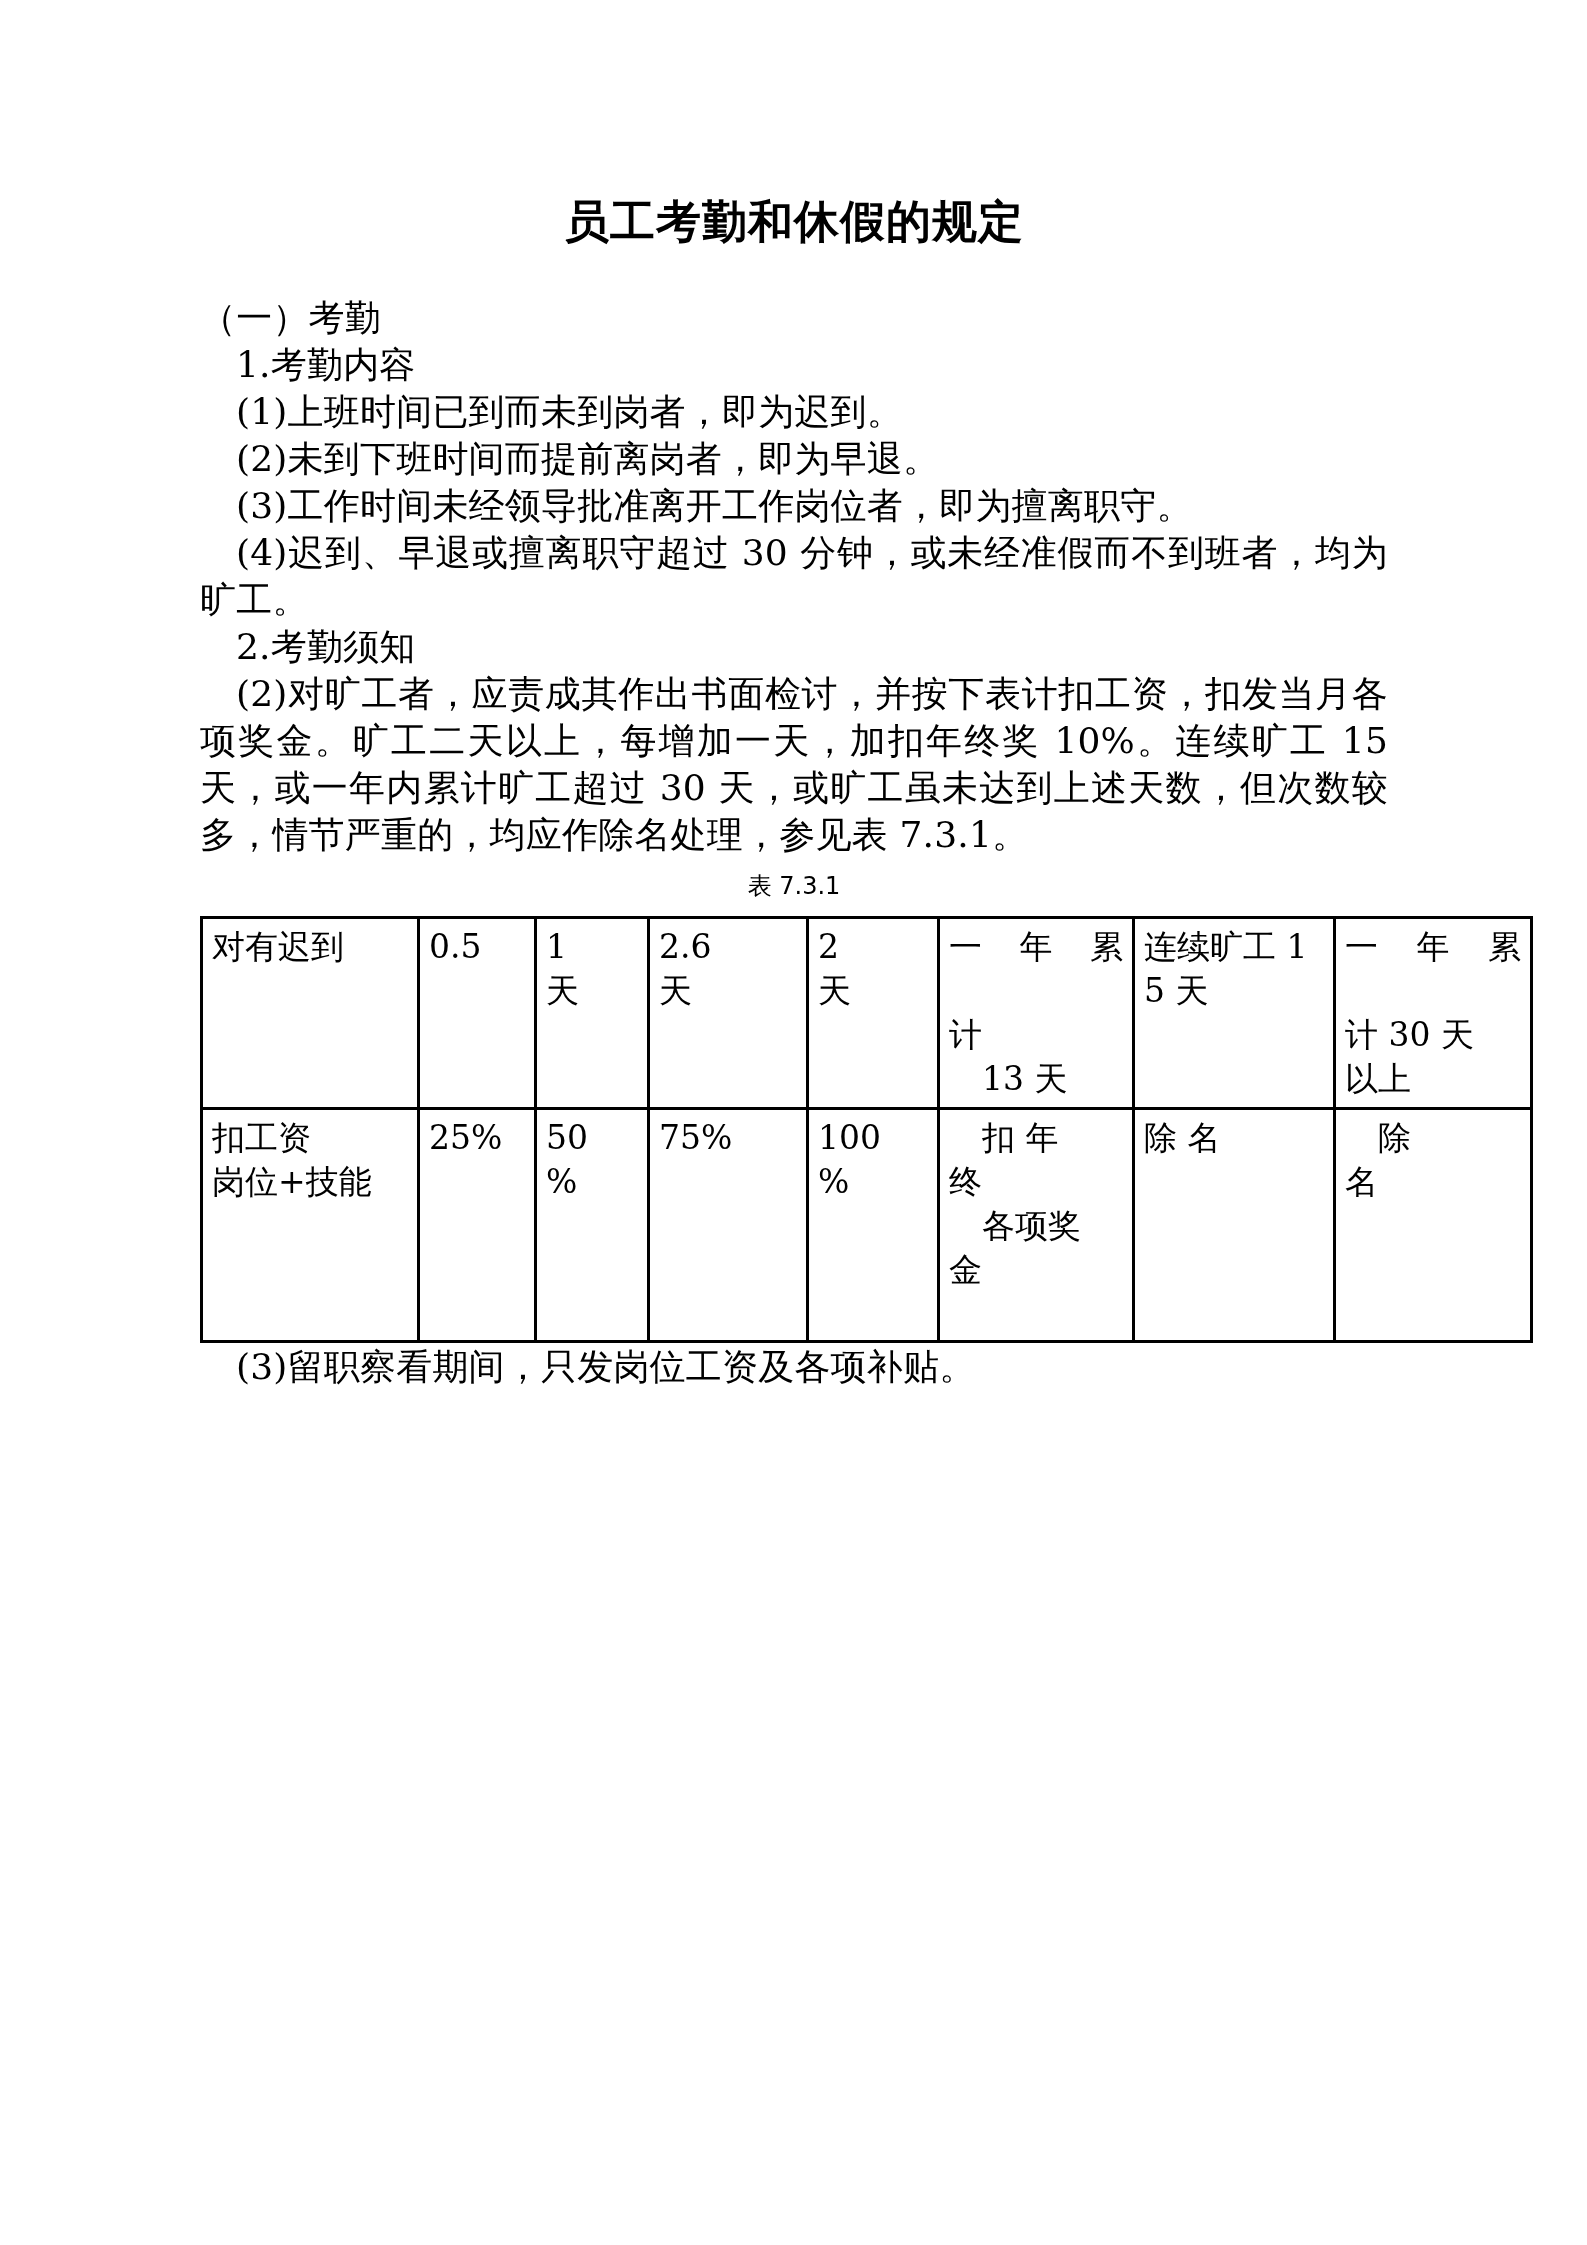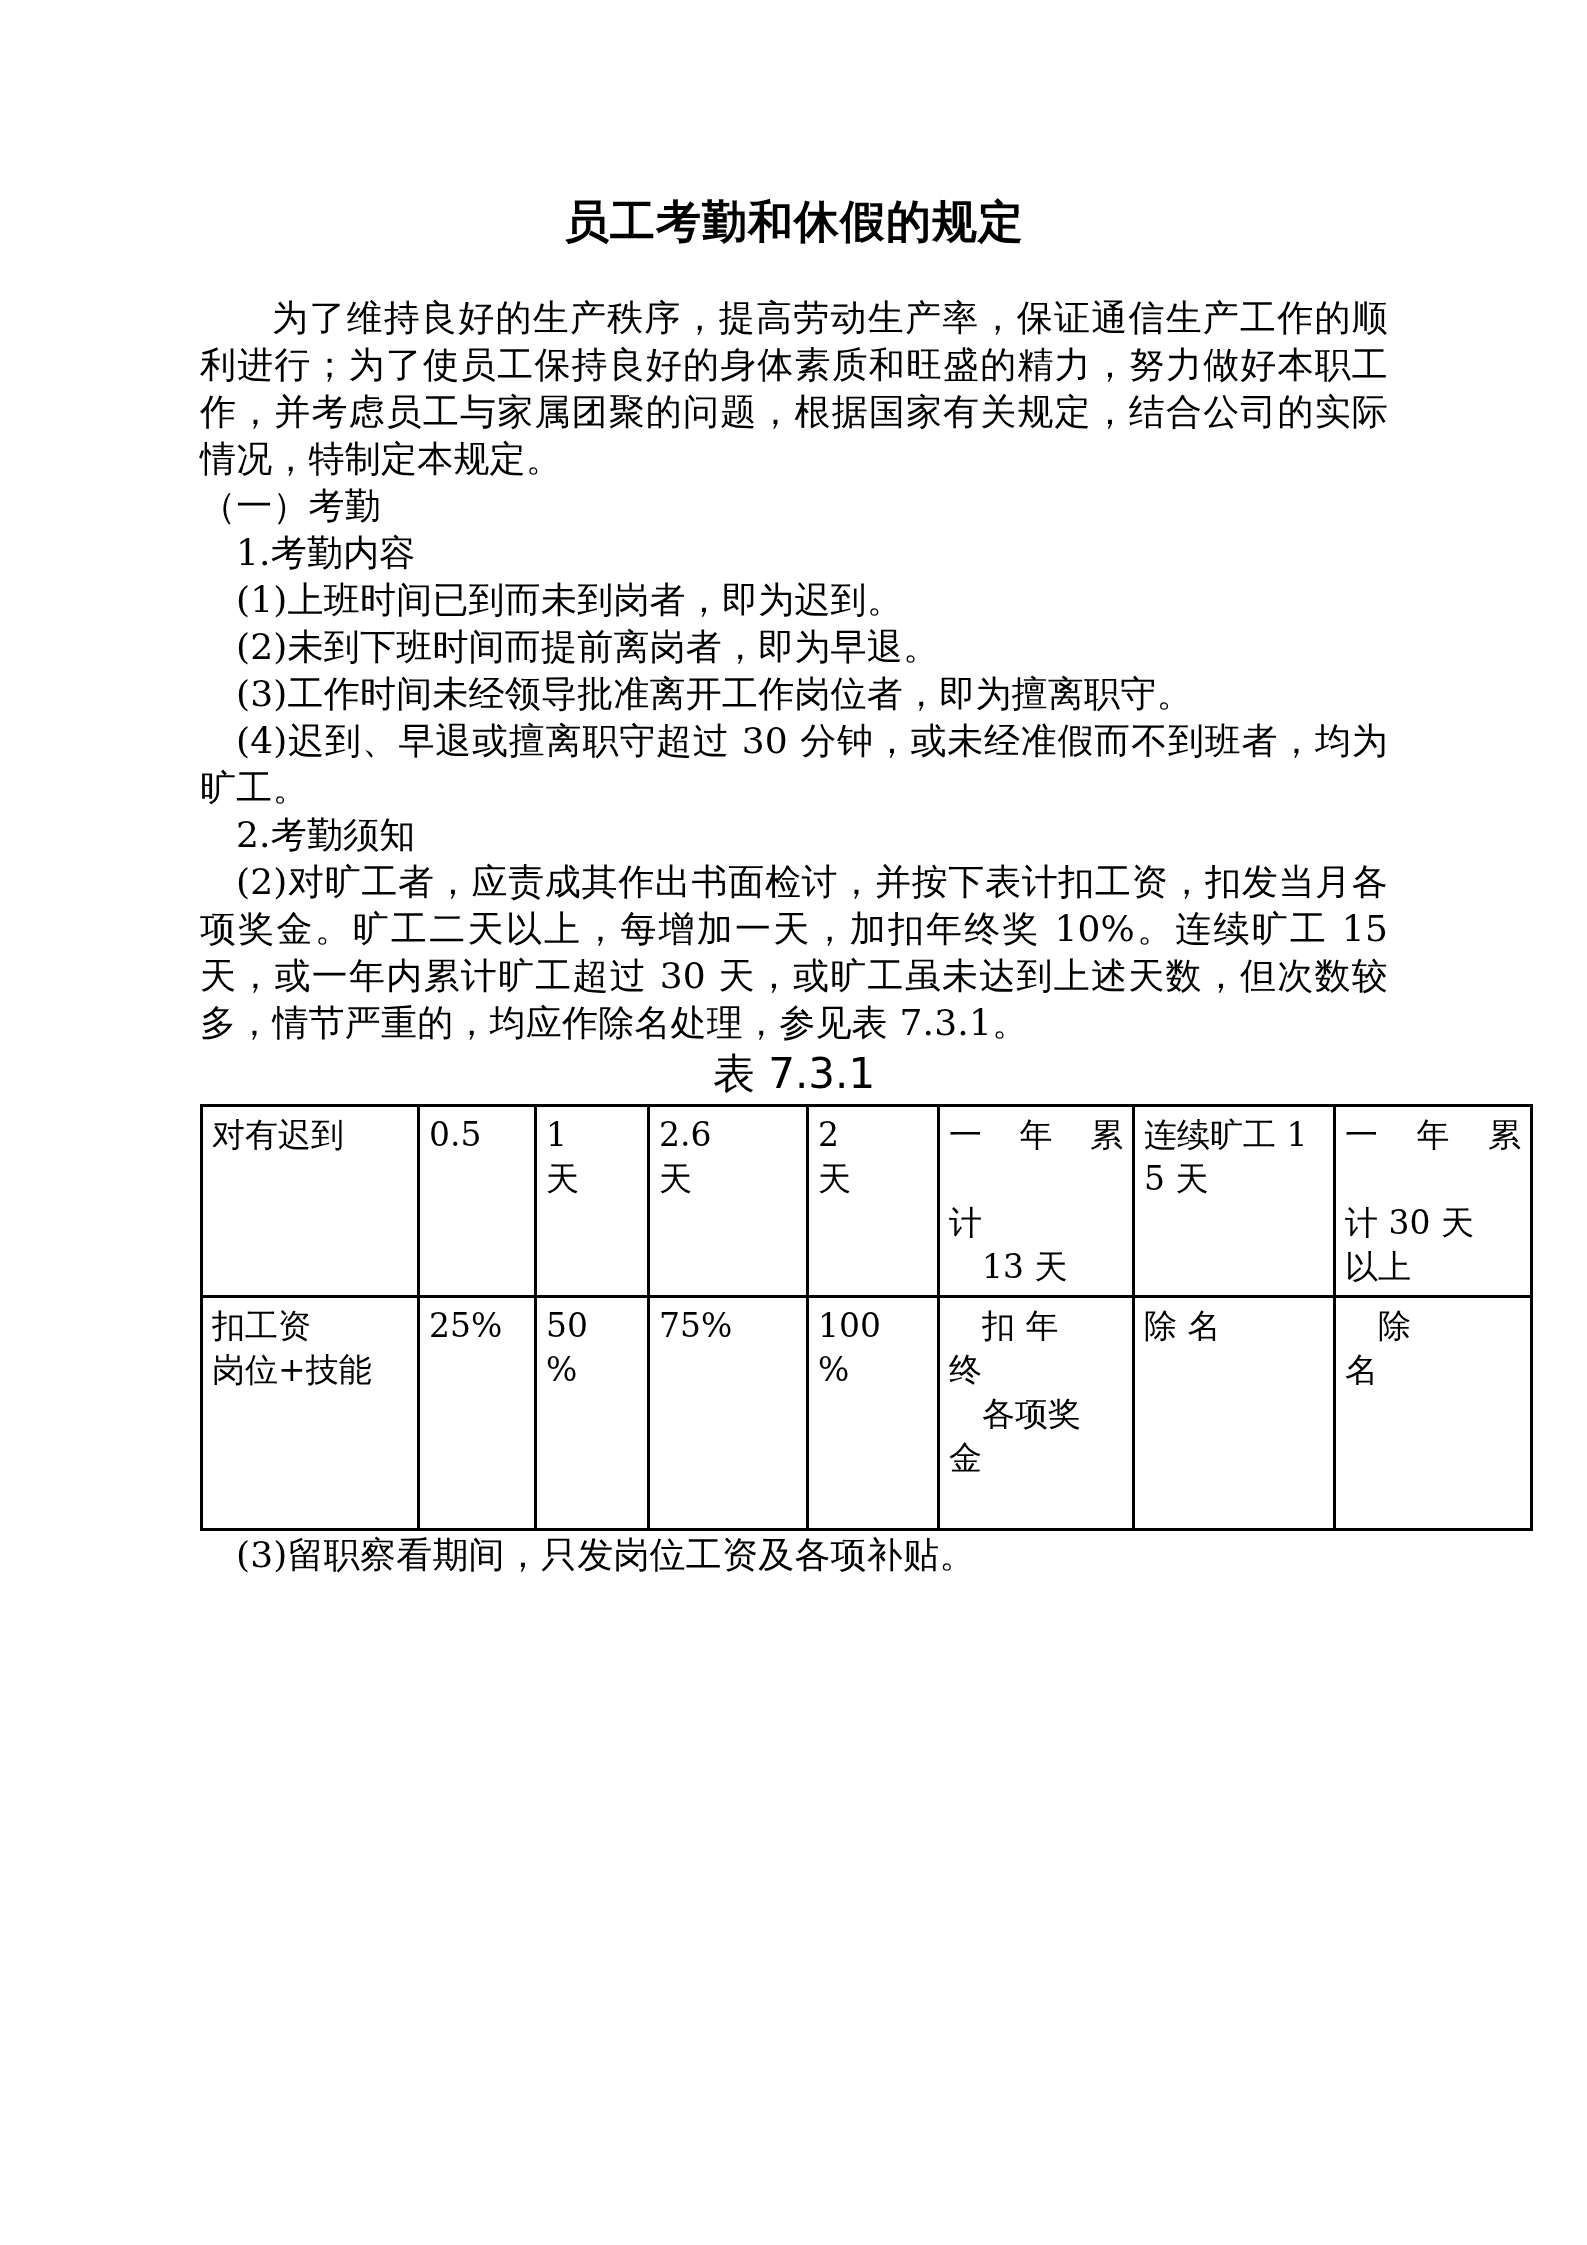--- a/index.html
+++ b/index.html
@@ -55,21 +55,21 @@
     letter-spacing: 0.2px;
     font-family: "DejaVu Serif", "Liberation Serif", serif;
   }
   p.indent-2 { text-indent: 72px; }
   p.indent-1 { text-indent: 36px; }
   p.indent-0 { text-indent: 0; }
 
   
   .table-caption {
     font-family: "DejaVu Sans", "Liberation Sans", sans-serif;
-    font-size: 42px;
+    font-size: 24px;
     line-height: 48px;
     text-align: center;
     margin: 4px 0 6px 0;
   }
 
   
   .tbl-wrap {
     width: 1188px;
   }
   table.grid {
@@ -118,21 +118,20 @@
 </head>
 <body>
 
 <div class="page">
   <div class="content">
 
     <h1 class="doc-title">员工考勤和休假的规定</h1>
 
     <div class="body-block">
 
-      <p class="para indent-2">为了维持良好的生产秩序，提高劳动生产率，保证通信生产工作的顺利进行；为了使员工保持良好的身体素质和旺盛的精力，努力做好本职工作，并考虑员工与家属团聚的问题，根据国家有关规定，结合公司的实际情况，特制定本规定。</p>
 
       <p class="para indent-0">（一）考勤</p>
 
       <p class="para indent-1">1.考勤内容</p>
 
       <p class="para indent-1">(1)上班时间已到而未到岗者，即为迟到。</p>
 
       <p class="para indent-1">(2)未到下班时间而提前离岗者，即为早退。</p>
 
       <p class="para indent-1">(3)工作时间未经领导批准离开工作岗位者，即为擅离职守。</p>

